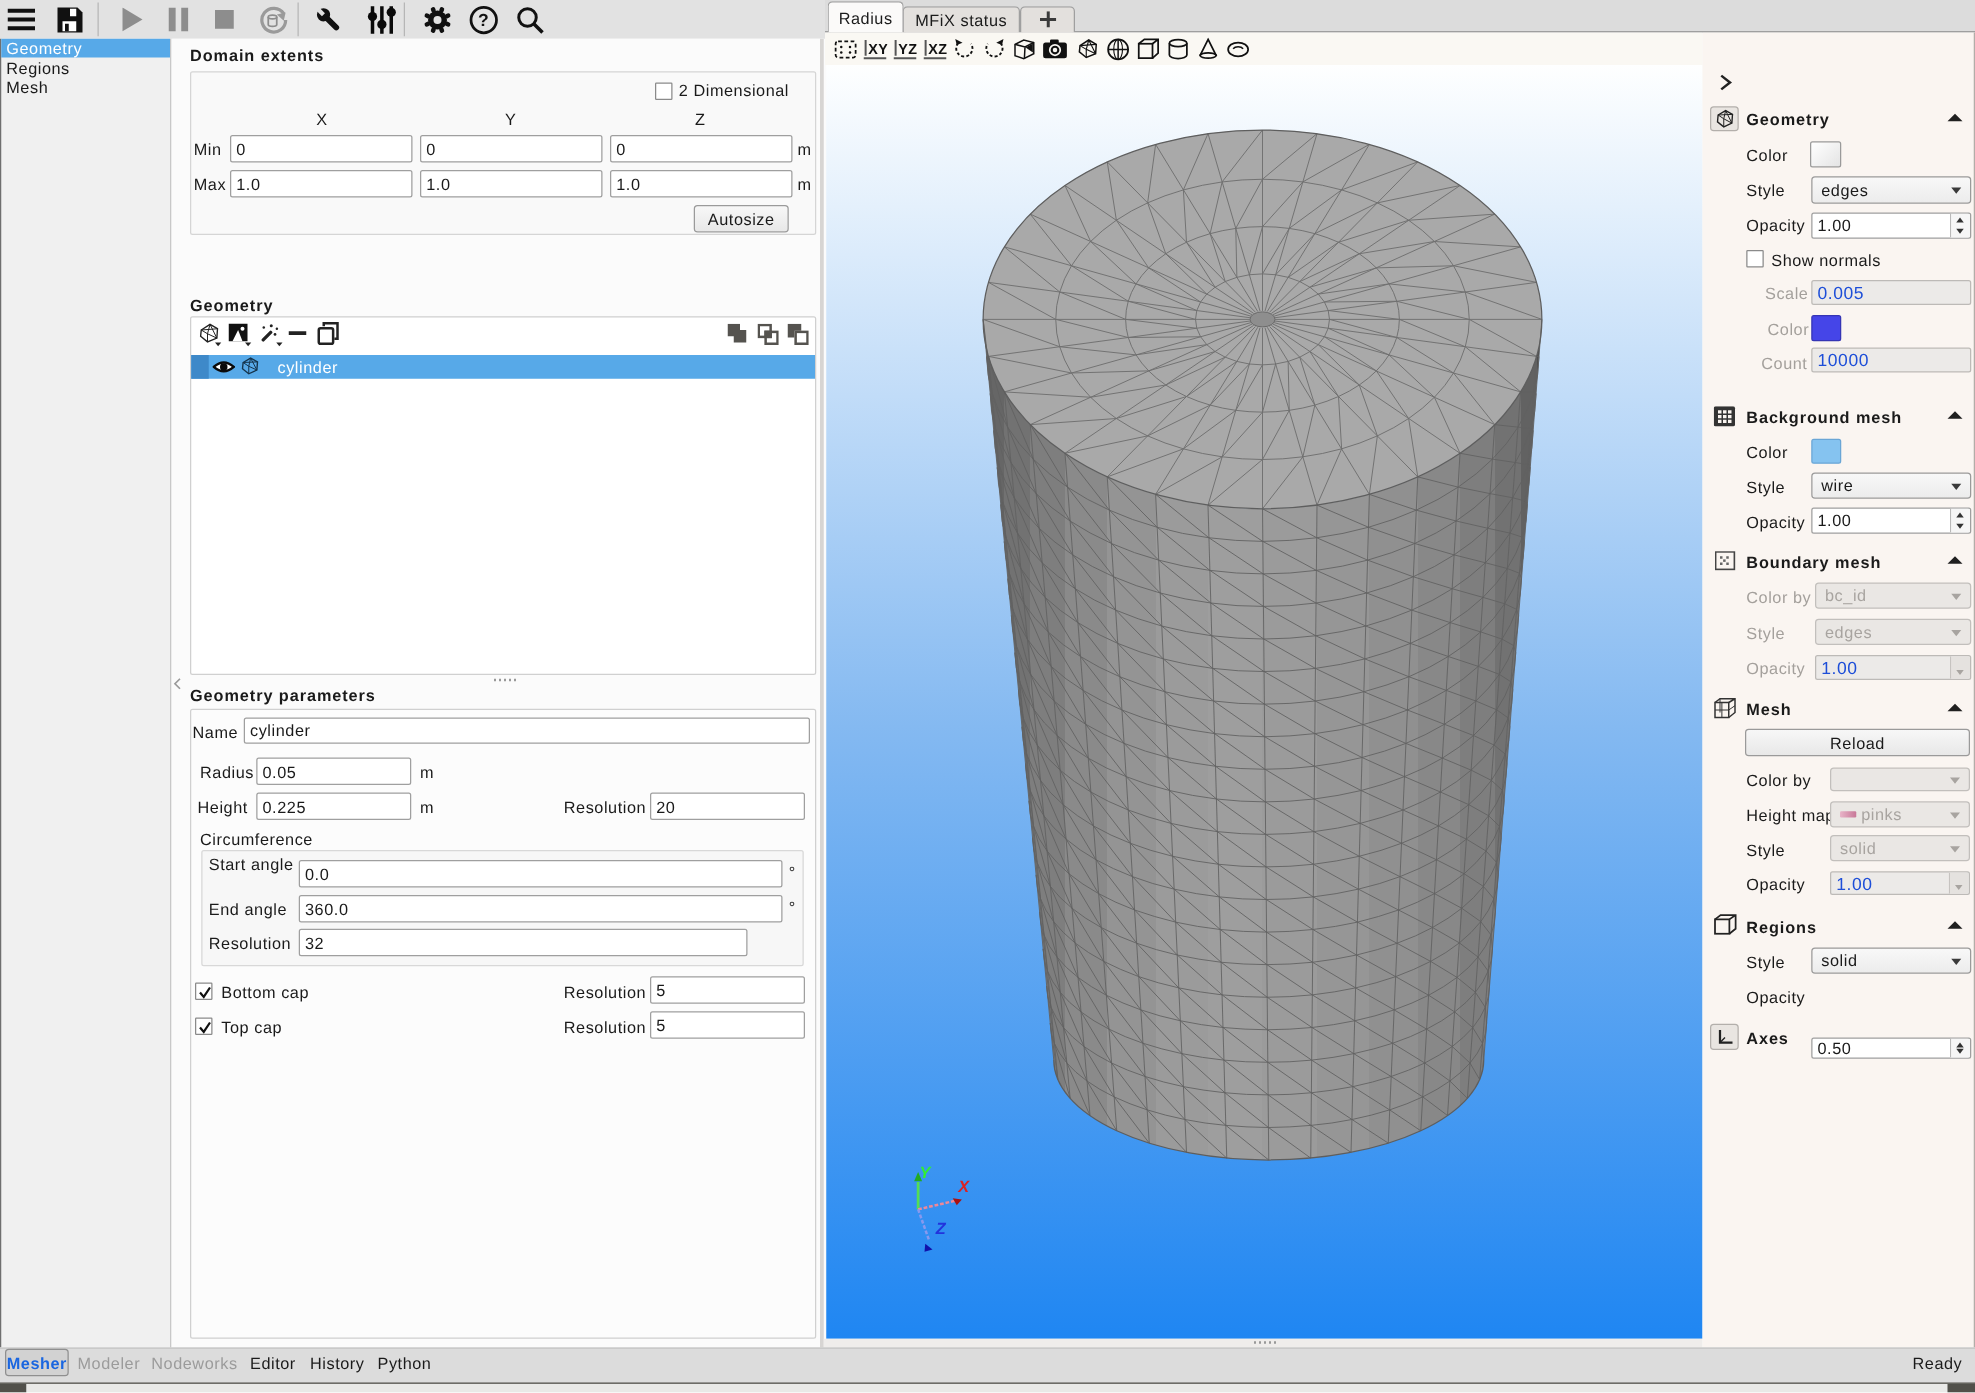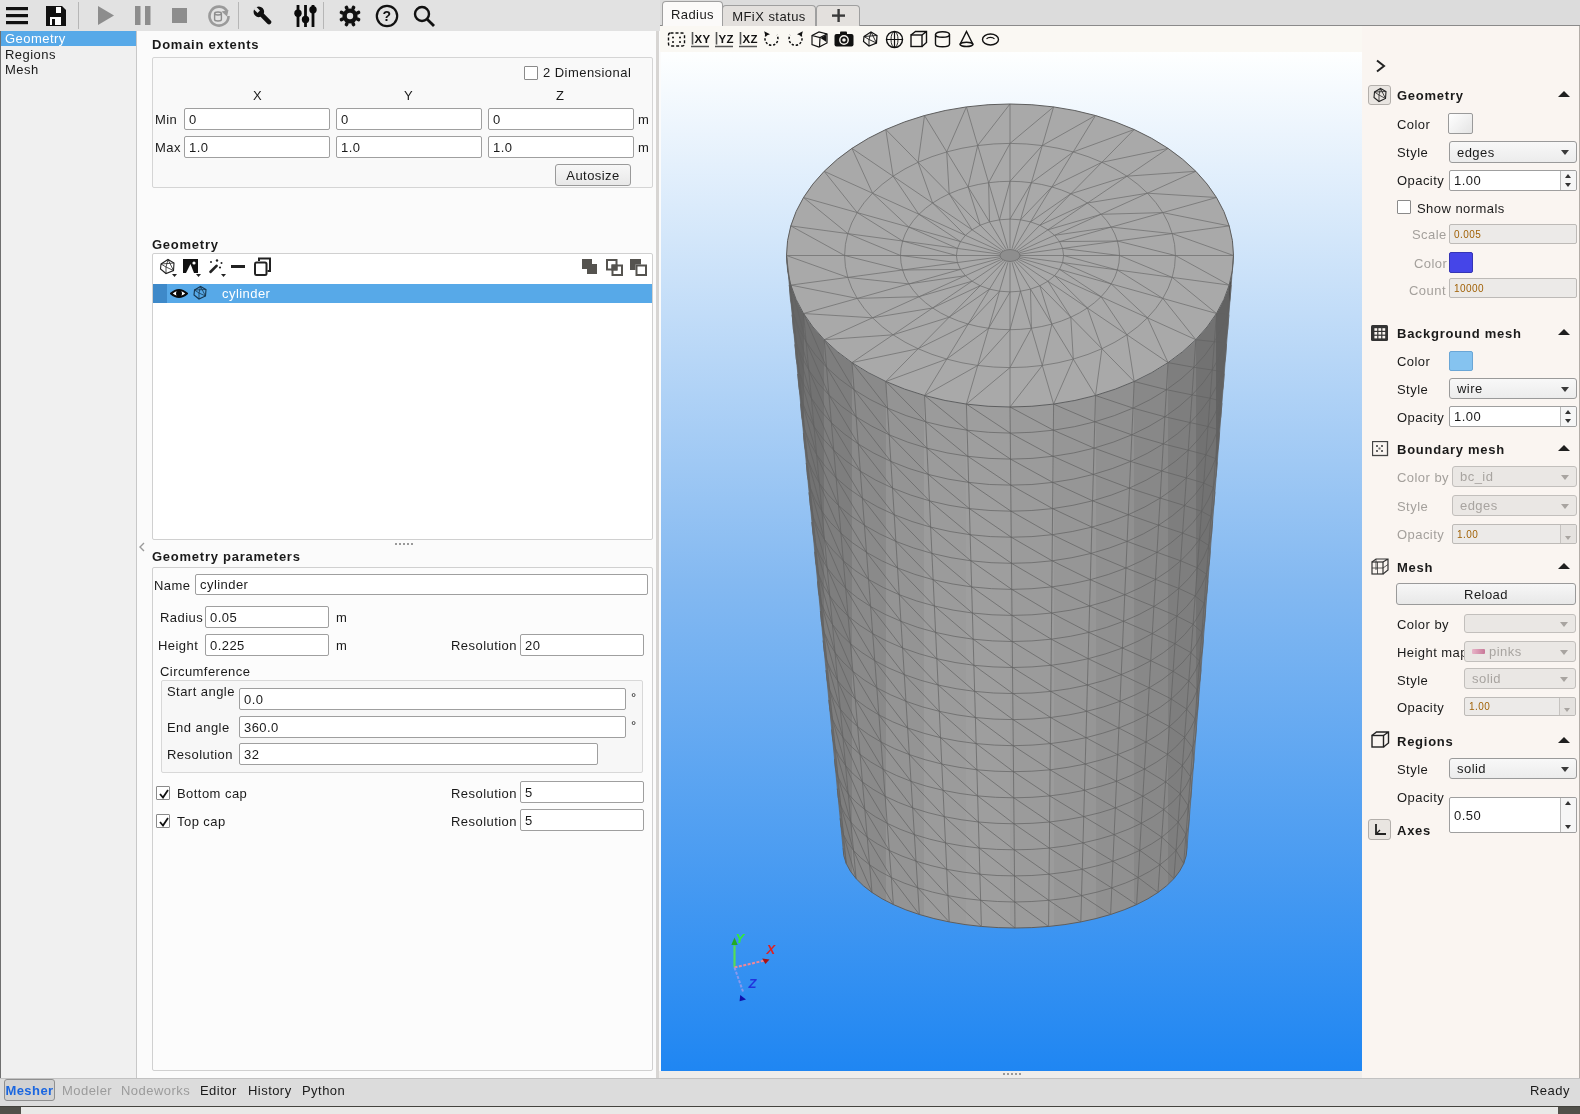--- a/index.html
+++ b/index.html
@@ -1,20 +1,20 @@
 <!DOCTYPE html>
 <html><head><meta charset="utf-8"><style>
 *{margin:0;padding:0;box-sizing:border-box}
 body{width:1580px;height:1114px;position:relative;overflow:hidden;
  font-family:"Liberation Sans",sans-serif;font-size:13px;color:#1a1a1a;background:#fbfbfb;letter-spacing:0.45px}
 .a{position:absolute}
 .inp{position:absolute;background:#fff;border:1px solid #9f9f9f;border-radius:2px;
  display:flex;align-items:center;padding-left:4px;font-size:13px;color:#1a1a1a}
 .dinp{position:absolute;background:#eceae8;border:1px solid #bdbab7;border-radius:2px;
- display:flex;align-items:center;padding-left:4px;font-size:10px;color:#a16207}
+ display:flex;align-items:center;padding-left:4px;font-size:14px;color:#1d4ed8}
 .btn{position:absolute;background:linear-gradient(#f7f7f7,#e8e8e8);border:1px solid #9a9a9a;
  border-radius:3px;display:flex;align-items:center;justify-content:center;font-size:13px}
 .combo{position:absolute;background:linear-gradient(#f8f8f8,#ececec);border:1px solid #9a9a9a;
  border-radius:3px;display:flex;align-items:center;padding-left:7px;font-size:13px}
 .dcombo{position:absolute;background:#eae7e4;border:1px solid #c2bfbc;
  border-radius:3px;display:flex;align-items:center;padding-left:7px;font-size:13px;color:#a8a4a0}
 .car{position:absolute;right:7px;top:50%;margin-top:-2px;width:0;height:0;
  border-left:4.5px solid transparent;border-right:4.5px solid transparent;border-top:5px solid #3a3a3a}
 .dcar{border-top-color:#a8a4a0}
 .spin{position:absolute;background:#fff;border:1px solid #9f9f9f;border-radius:2px;
@@ -945,21 +945,21 @@
     </span></div>
 <svg class="a" style="left:1371px;top:731px" width="19" height="18" fill="none" stroke="#222">
 <rect x="1" y="4.5" width="11.5" height="11.5" stroke-width="1.4"></rect>
     <path d="M1 4.5 L5.5 1 L17.5 1 L17.5 12 L12.5 16 M12.5 4.5 L17.5 1" stroke-width="1.4"></path>
   </svg>
 <div class="hdr" style="left:1397px;top:734px">Regions</div>
 <div class="coll" style="left:1558px;top:737px"></div>
 <div class="lbl" style="left:1397px;top:762px">Style</div>
 <div class="combo" style="left:1449px;top:758px;width:128px;height:21px">solid<span class="car"></span></div>
 <div class="lbl" style="left:1397px;top:790px">Opacity</div>
-<div class="spin" style="left:1449px;top:797px;width:128px;height:36px">0.50<span class="sb">
+<div class="spin" style="left:1449px;top:830px;width:128px;height:17px">0.50<span class="sb">
       <span class="ut"></span>
       <span class="dt"></span>
     </span></div>
 <div class="ibtn" style="left:1368px;top:819px;width:23px;height:21px">
     <svg width="16" height="16" fill="none" stroke="#222" stroke-width="1">
       <path d="M4 2 V12 H14" stroke="#222" stroke-width="1.8"></path>
       <path d="M4 12 L8 8" stroke-width="1.2"></path>
     </svg>
   </div>
 <div class="hdr" style="left:1397px;top:823px">Axes</div>

